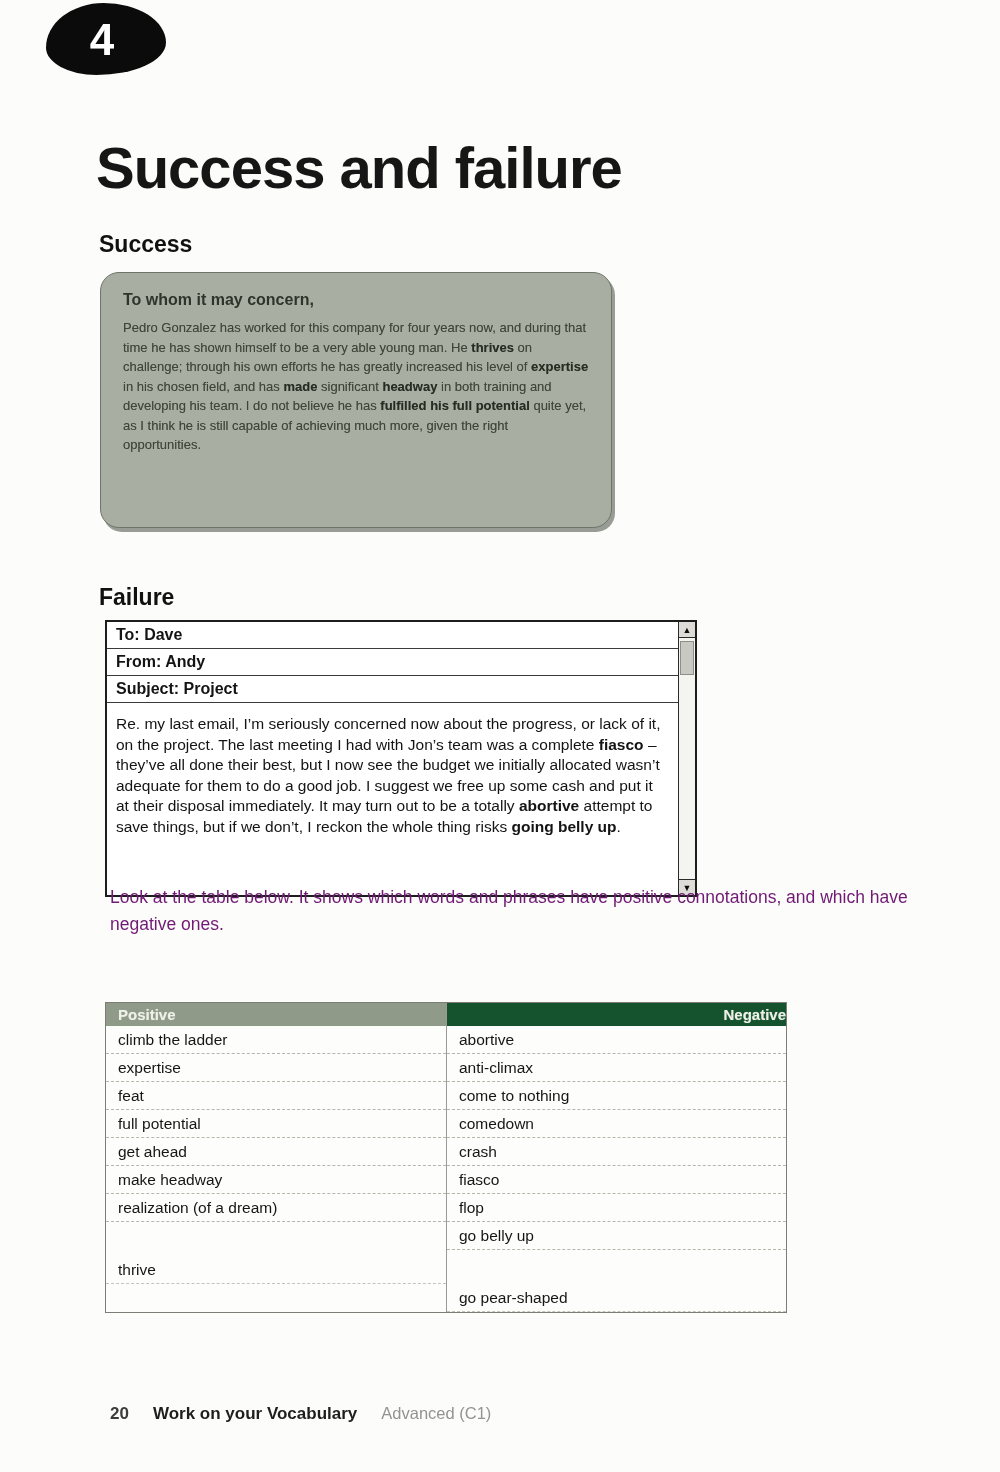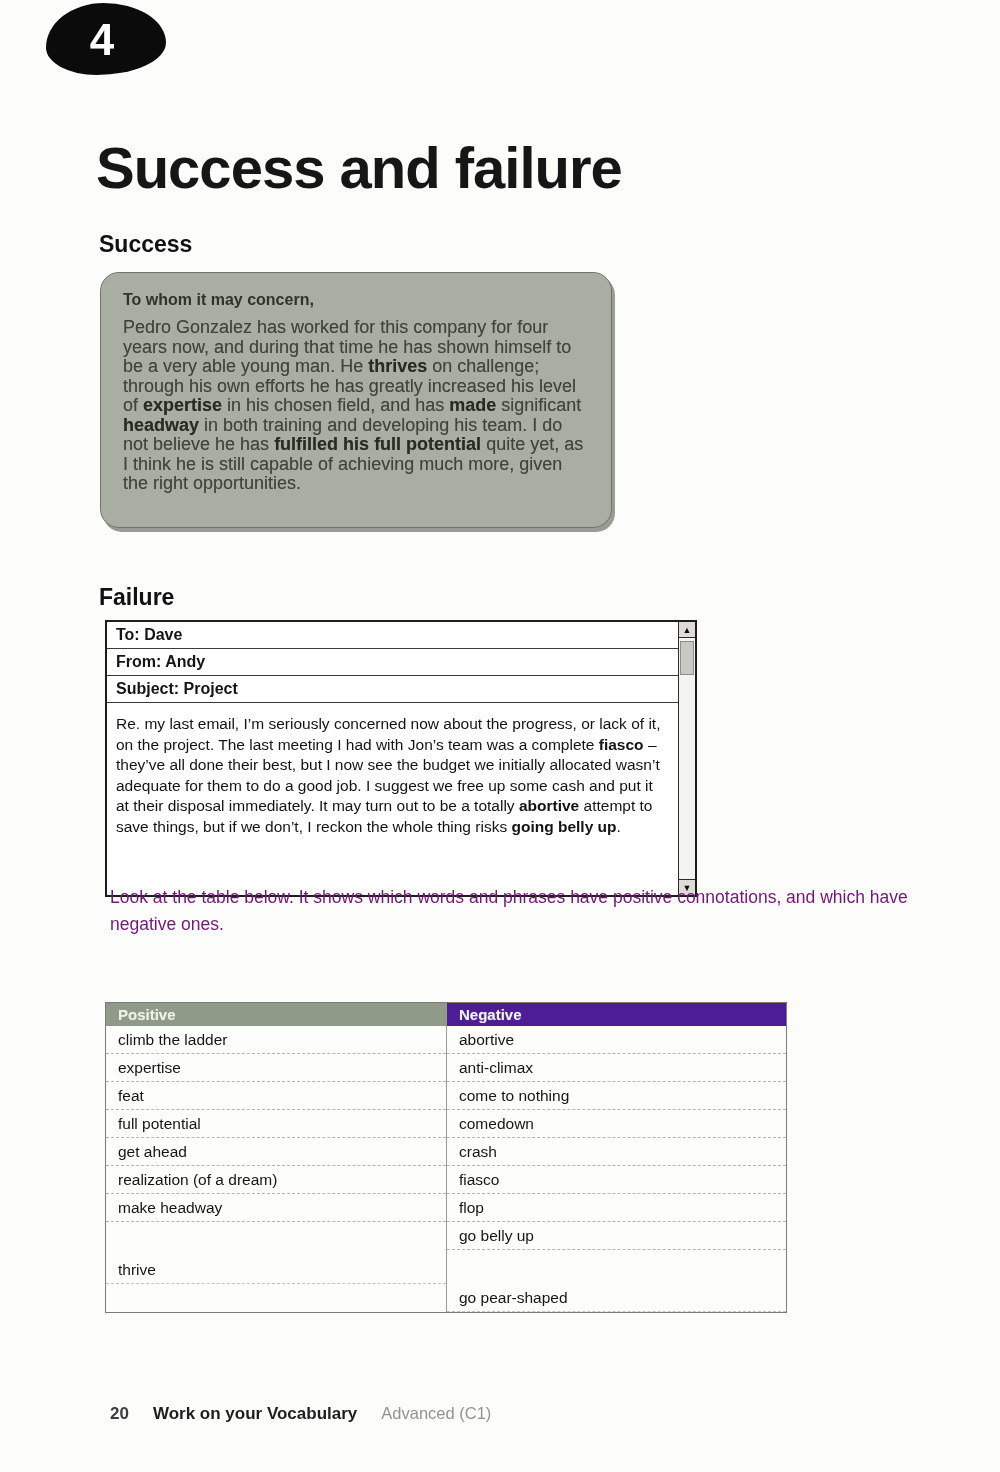--- a/index.html
+++ b/index.html
@@ -38,21 +38,21 @@
 
   
   .letter-card {
     position: absolute; left: 100px; top: 272px;
     width: 512px; height: 256px;
     border: 1px solid #6e7569;
     box-shadow: 3px 4px 0 rgba(70, 76, 66, 0.55);
     padding: 18px 22px 0 22px;
   }
   .letter-salutation { font-size: 16px; font-weight: bold; color: #2e342b; margin-bottom: 9px; }
-  .letter-body { font-size: 18px; line-height: 19.5px; color: #3e453a; text-shadow: 0 0 0.6px rgba(62,69,58,0.5); }
+  .letter-body { font-size: 13px; line-height: 19.5px; color: #3e453a; text-shadow: 0 0 0.6px rgba(62,69,58,0.5); }
   .letter-body b { color: #272c23; }
 
   
   .email-card {
     position: absolute; left: 105px; top: 620px;
     width: 592px; height: 277px;
     background: #ffffff;
     border: 2px solid #1d1d1d;
   }
   .email-content { position: absolute; left: 0; top: 0; right: 17px; bottom: 0; }
@@ -171,27 +171,27 @@
 
   <div class="vocab-table">
     <div class="col positive-col">
       <div class="col-header" style="background-color: rgb(143, 154, 137);">Positive</div>
       <div class="col-body">
           <div class="table-cell">climb the ladder</div>
           <div class="table-cell">expertise</div>
           <div class="table-cell">feat</div>
           <div class="table-cell">full potential</div>
           <div class="table-cell">get ahead</div>
+          <div class="table-cell">make headway</div>
           <div class="table-cell">realization (of a dream)</div>
-          <div class="table-cell">make headway</div>
           <div class="table-cell">thrive</div>
         </div>
     </div>
     <div class="col negative-col">
-      <div class="col-header" style="background-color: #4c1d95;">Negative</div>
+      <div class="col-header" style="background-color: #14532d; text-align: right;">Negative</div>
       <div class="col-body">
           <div class="table-cell">abortive</div>
           <div class="table-cell">anti-climax</div>
           <div class="table-cell">come to nothing</div>
           <div class="table-cell">comedown</div>
           <div class="table-cell">crash</div>
           <div class="table-cell">fiasco</div>
           <div class="table-cell">flop</div>
           <div class="table-cell">go belly up</div>
           <div class="table-cell">go pear-shaped</div>

